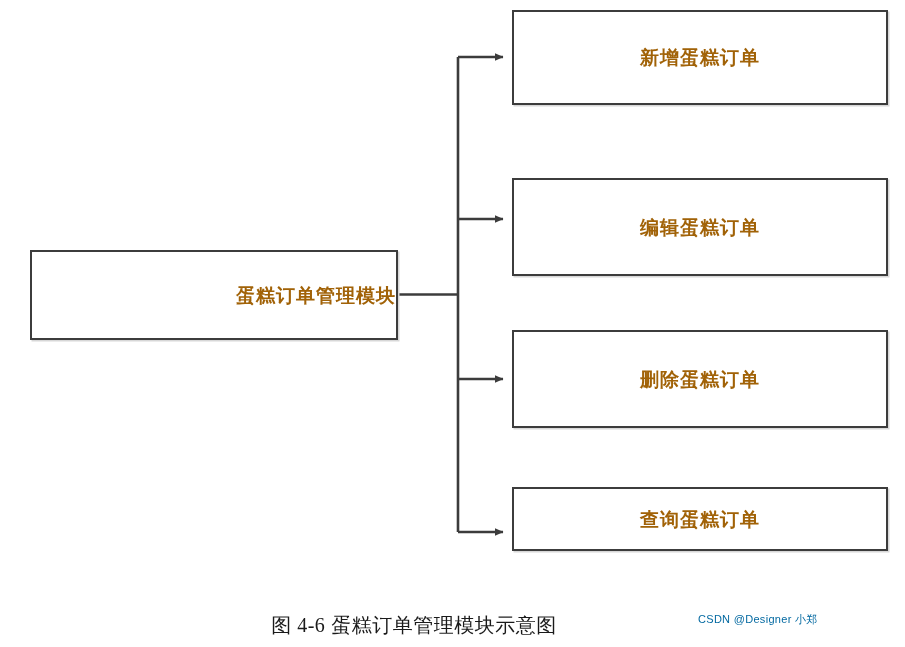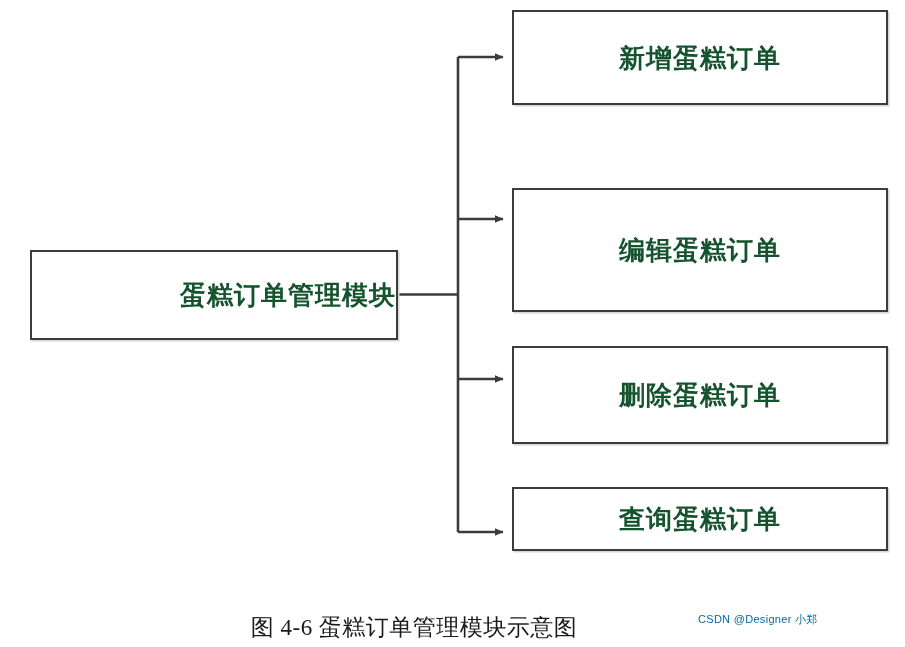--- a/index.html
+++ b/index.html
@@ -39,54 +39,54 @@
     position: absolute;
     box-sizing: border-box;
     background: #ffffff;
     border: 2px solid #3c3c3c;
     box-shadow: 1.5px 1.5px 0 0 #d7d7d7;
     display: flex;
     align-items: center;
     justify-content: center;
   }
   .node-label {
-    font-size: 26px;
+    font-size: 19px;
     font-weight: bold;
-    color: #14532d;
+    color: #a16207;
     letter-spacing: 1px;
     line-height: 1;
     white-space: nowrap;
   }
 
   #node-root {
     left: 30px;
     top: 250px;
     width: 368px;
     height: 90px;
     justify-content: flex-end;
   }
 
   .node-leaf {
     left: 512px;
     width: 376px;
   }
   #node-add    { top: 10px;  height: 95px; }
-  #node-edit   { top: 188px; height: 124px; }
-  #node-delete { top: 346px; height: 98px; }
+  #node-edit   { top: 178px; height: 98px; }
+  #node-delete { top: 330px; height: 98px; }
   #node-query  { top: 487px; height: 64px; }
 
   
   #figure-caption {
     position: absolute;
     left: 0;
     top: 612px;
     width: 828px;
     text-align: center;
     font-family: "Liberation Serif", "DejaVu Serif", serif;
-    font-size: 23px;
+    font-size: 20px;
     color: #1a1a1a;
     letter-spacing: 0.5px;
   }
   #caption-number { margin-right: 6px; }
 
   
   #watermark {
     position: absolute;
     left: 698px;
     top: 612px;

